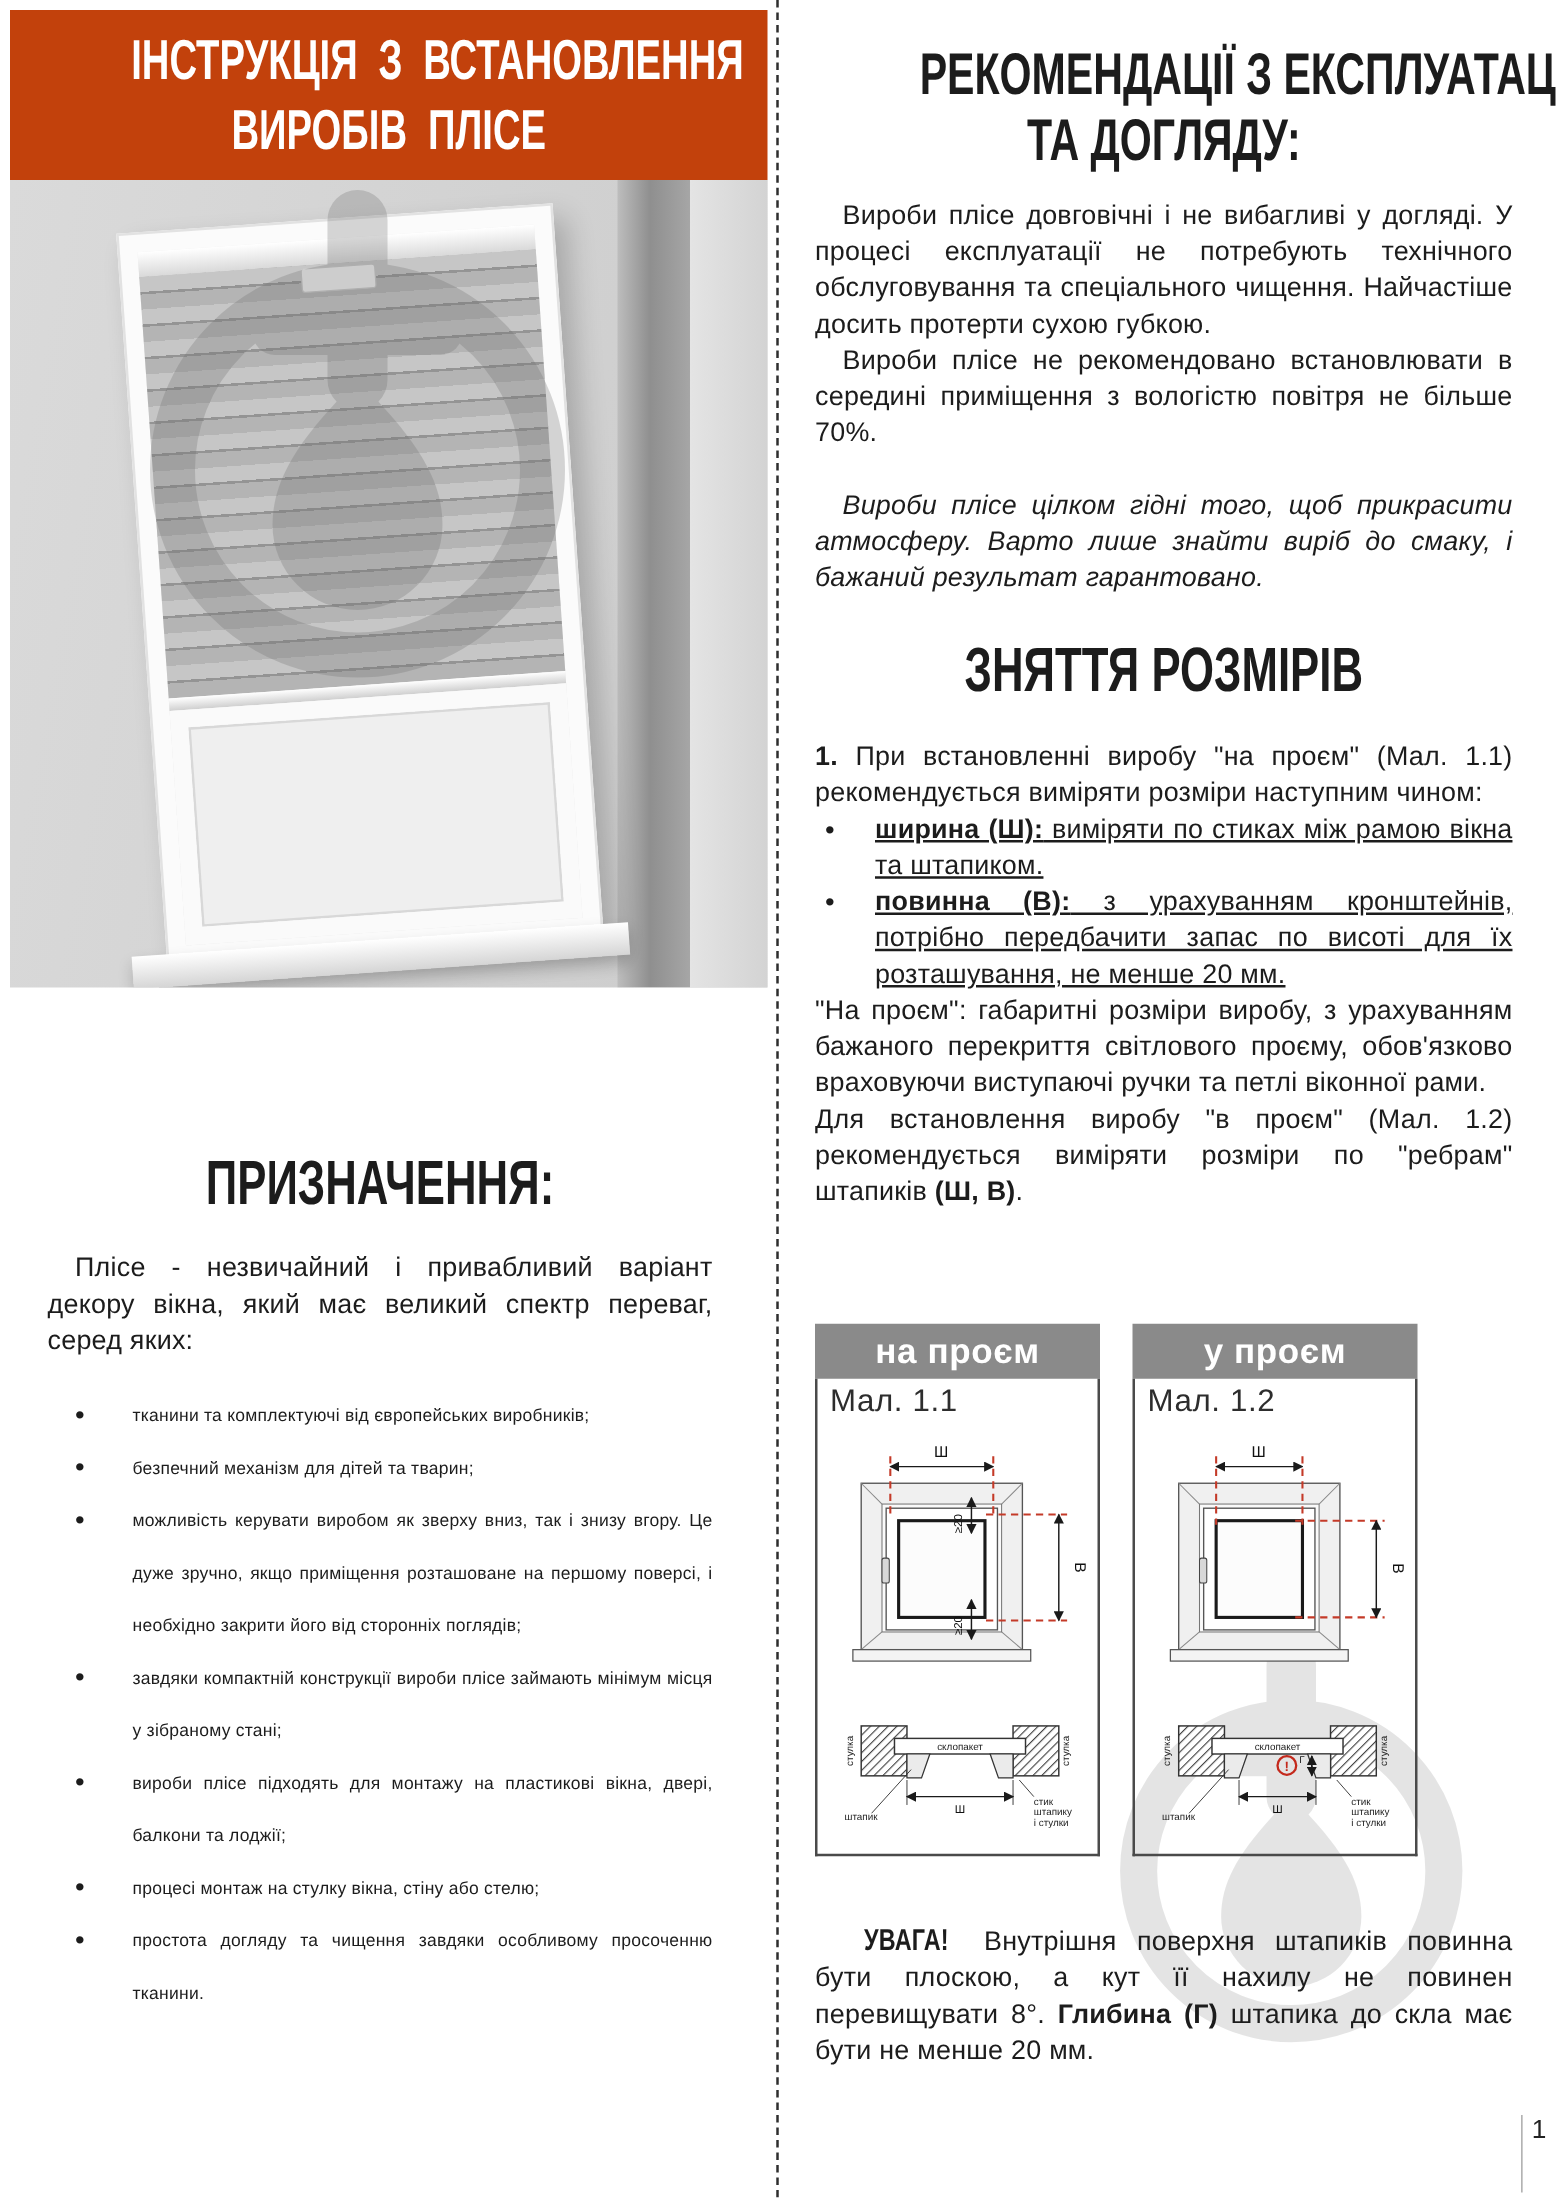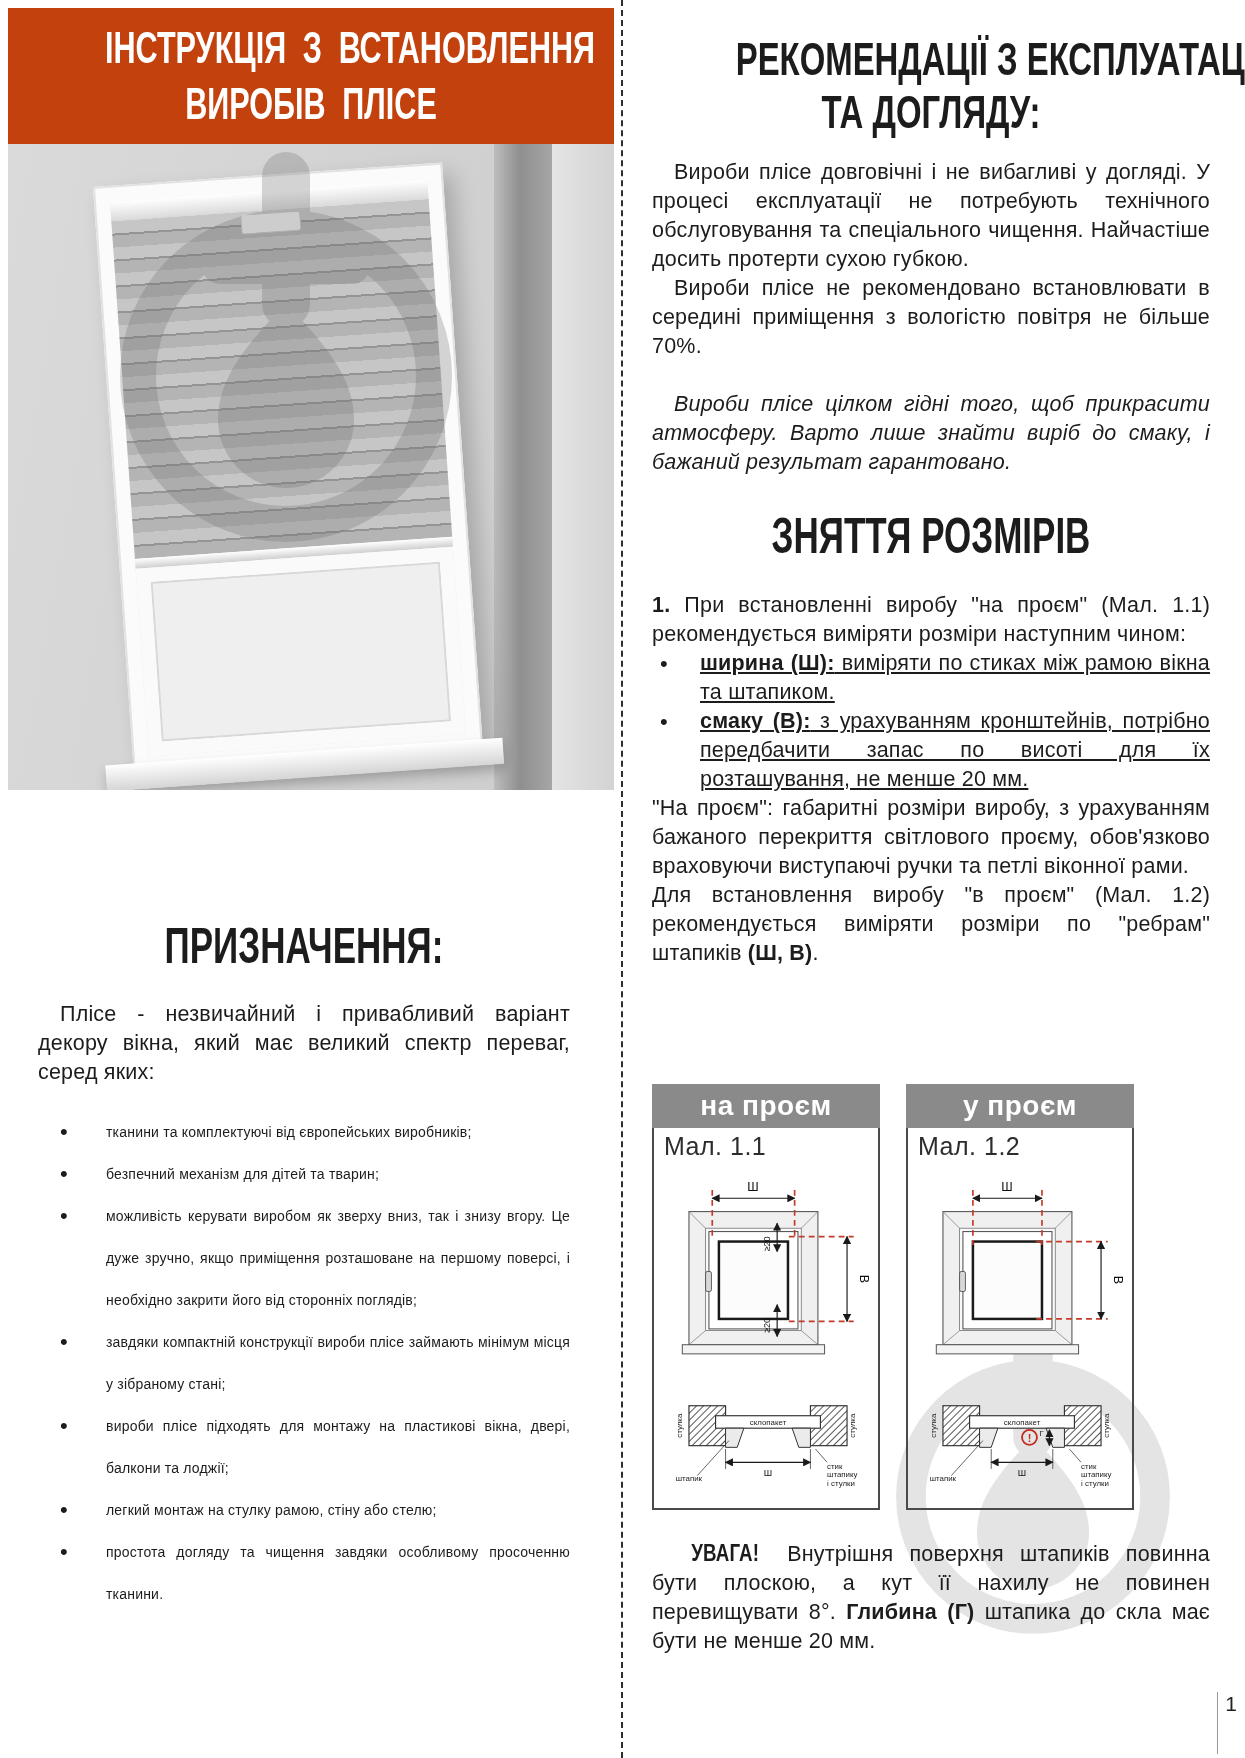--- a/index.html
+++ b/index.html
@@ -54,21 +54,21 @@
   .rtop h1{margin:32px 0 0 0;}
   .rtop h1 .cond{font-size:47px;line-height:53px;}
   .rtop .p1{margin-top:20px;}
   .rtop .p3{margin-top:29px;}
   .rtop h2{margin:32px 0 0 0;}
   .rtop h2 .cond{font-size:50px;line-height:54px;}
   .rtop .intro{margin-top:28px;}
   ul.rlist{list-style:none;margin:0;padding:0;text-decoration:underline;}
   ul.rlist li{position:relative;padding-left:48px;font-size:21.5px;line-height:29px;text-align:justify;letter-spacing:.2px;}
   ul.rlist li::before{content:"\2022";position:absolute;left:8px;top:0;font-size:22px;}
-  .rdiagrams{position:absolute;left:652px;top:1084px;width:482px;display:flex;gap:26px;z-index:1;}
+  .rdiagrams{position:absolute;left:652px;top:1059px;width:482px;display:flex;gap:26px;z-index:1;}
   .dbox{width:266px;}
   .dtab{height:44px;background:#8a8a8a;color:#fff;font-weight:700;font-size:28px;
     display:flex;align-items:center;justify-content:center;letter-spacing:.5px;}
   .dbody{border:2px solid #4a4a4a;border-top:none;height:382px;box-sizing:border-box;
     padding:4px 6px 0 10px;position:relative;background:transparent;}
   .figlabel{font-size:25px;color:#2d2d2d;letter-spacing:.5px;}
   svg.windiag{display:block;width:100%;height:222px;margin-top:2px;}
   svg.crossdiag{display:block;width:100%;height:112px;margin-top:8px;}
   .rattention{position:absolute;left:652px;top:1538px;width:558px;z-index:2;}
   .uvaga{display:inline-block;font-weight:800;font-size:24px;transform:scaleX(.78);
@@ -154,21 +154,21 @@
     <span class="cond">ПРИЗНАЧЕННЯ:</span>
   </h2>
   <p class="para ind">Плісе - незвичайний і привабливий варіант декору вікна, який має великий спектр переваг, серед яких:</p>
   <ul class="blist">
 
   <li>тканини та комплектуючі від європейських виробників;</li>
       <li>безпечний механізм для дітей та тварин;</li>
       <li>можливість керувати виробом як зверху вниз, так і знизу вгору. Це дуже зручно, якщо приміщення розташоване на першому поверсі, і необхідно закрити його від сторонніх поглядів;</li>
       <li>завдяки компактній конструкції вироби плісе займають мінімум місця у зібраному стані;</li>
       <li>вироби плісе підходять для монтажу на пластикові вікна, двері, балкони та лоджії;</li>
-      <li>легкий монтаж на стулку рамою, стіну або стелю;</li>
+      <li>процесі монтаж на стулку вікна, стіну або стелю;</li>
       <li>простота догляду та чищення завдяки особливому просоченню тканини.</li>
     </ul>
 </section>
 
 <div class="divider"></div>
 
 <section class="rtop">
   <h1>
     <span class="cond">РЕКОМЕНДАЦІЇ З ЕКСПЛУАТАЦІЇ</span>
     <span class="cond">ТА ДОГЛЯДУ:</span>
@@ -176,21 +176,21 @@
   <p class="para ind p1">Вироби плісе довговічні і не вибагливі у догляді. У процесі експлуатації не потребують технічного обслуговування та спеціального чищення. Найчастіше досить протерти сухою губкою.</p>
   <p class="para ind">Вироби плісе не рекомендовано встановлювати в середині приміщення з вологістю повітря не більше 70%.</p>
   <p class="para ind ital p3">Вироби плісе цілком гідні того, щоб прикрасити атмосферу. Варто лише знайти виріб до смаку, і бажаний результат гарантовано.</p>
 
   <h2>
     <span class="cond">ЗНЯТТЯ РОЗМІРІВ</span>
   </h2>
   <p class="para intro"><b>1.</b><span> При встановленні виробу "на проєм" (Мал. 1.1) рекомендується виміряти розміри наступним чином:</span></p>
   <ul class="rlist">
     <li><b>ширина (Ш):</b><span> виміряти по стиках між рамою вікна та штапиком.</span></li>
-    <li><b>смаку (В):</b><span> з урахуванням кронштейнів, потрібно передбачити запас по висоті для їх розташування, не менше 20 мм.</span></li>
+    <li><b>повинна (В):</b><span> з урахуванням кронштейнів, потрібно передбачити запас по висоті для їх розташування, не менше 20 мм.</span></li>
   </ul>
   <p class="para">"На проєм": габаритні розміри виробу, з урахуванням бажаного перекриття світлового проєму, обов'язково враховуючи виступаючі ручки та петлі віконної рами.</p>
   <p class="para"><span>Для встановлення виробу "в проєм" (Мал. 1.2) рекомендується виміряти розміри по "ребрам" штапиків </span><b>(Ш, В)</b><span>.</span></p>
 </section>
 
 <div class="rdiagrams">
 
   <div class="dbox">
     <div class="dtab">на проєм</div>
     <div class="dbody">

